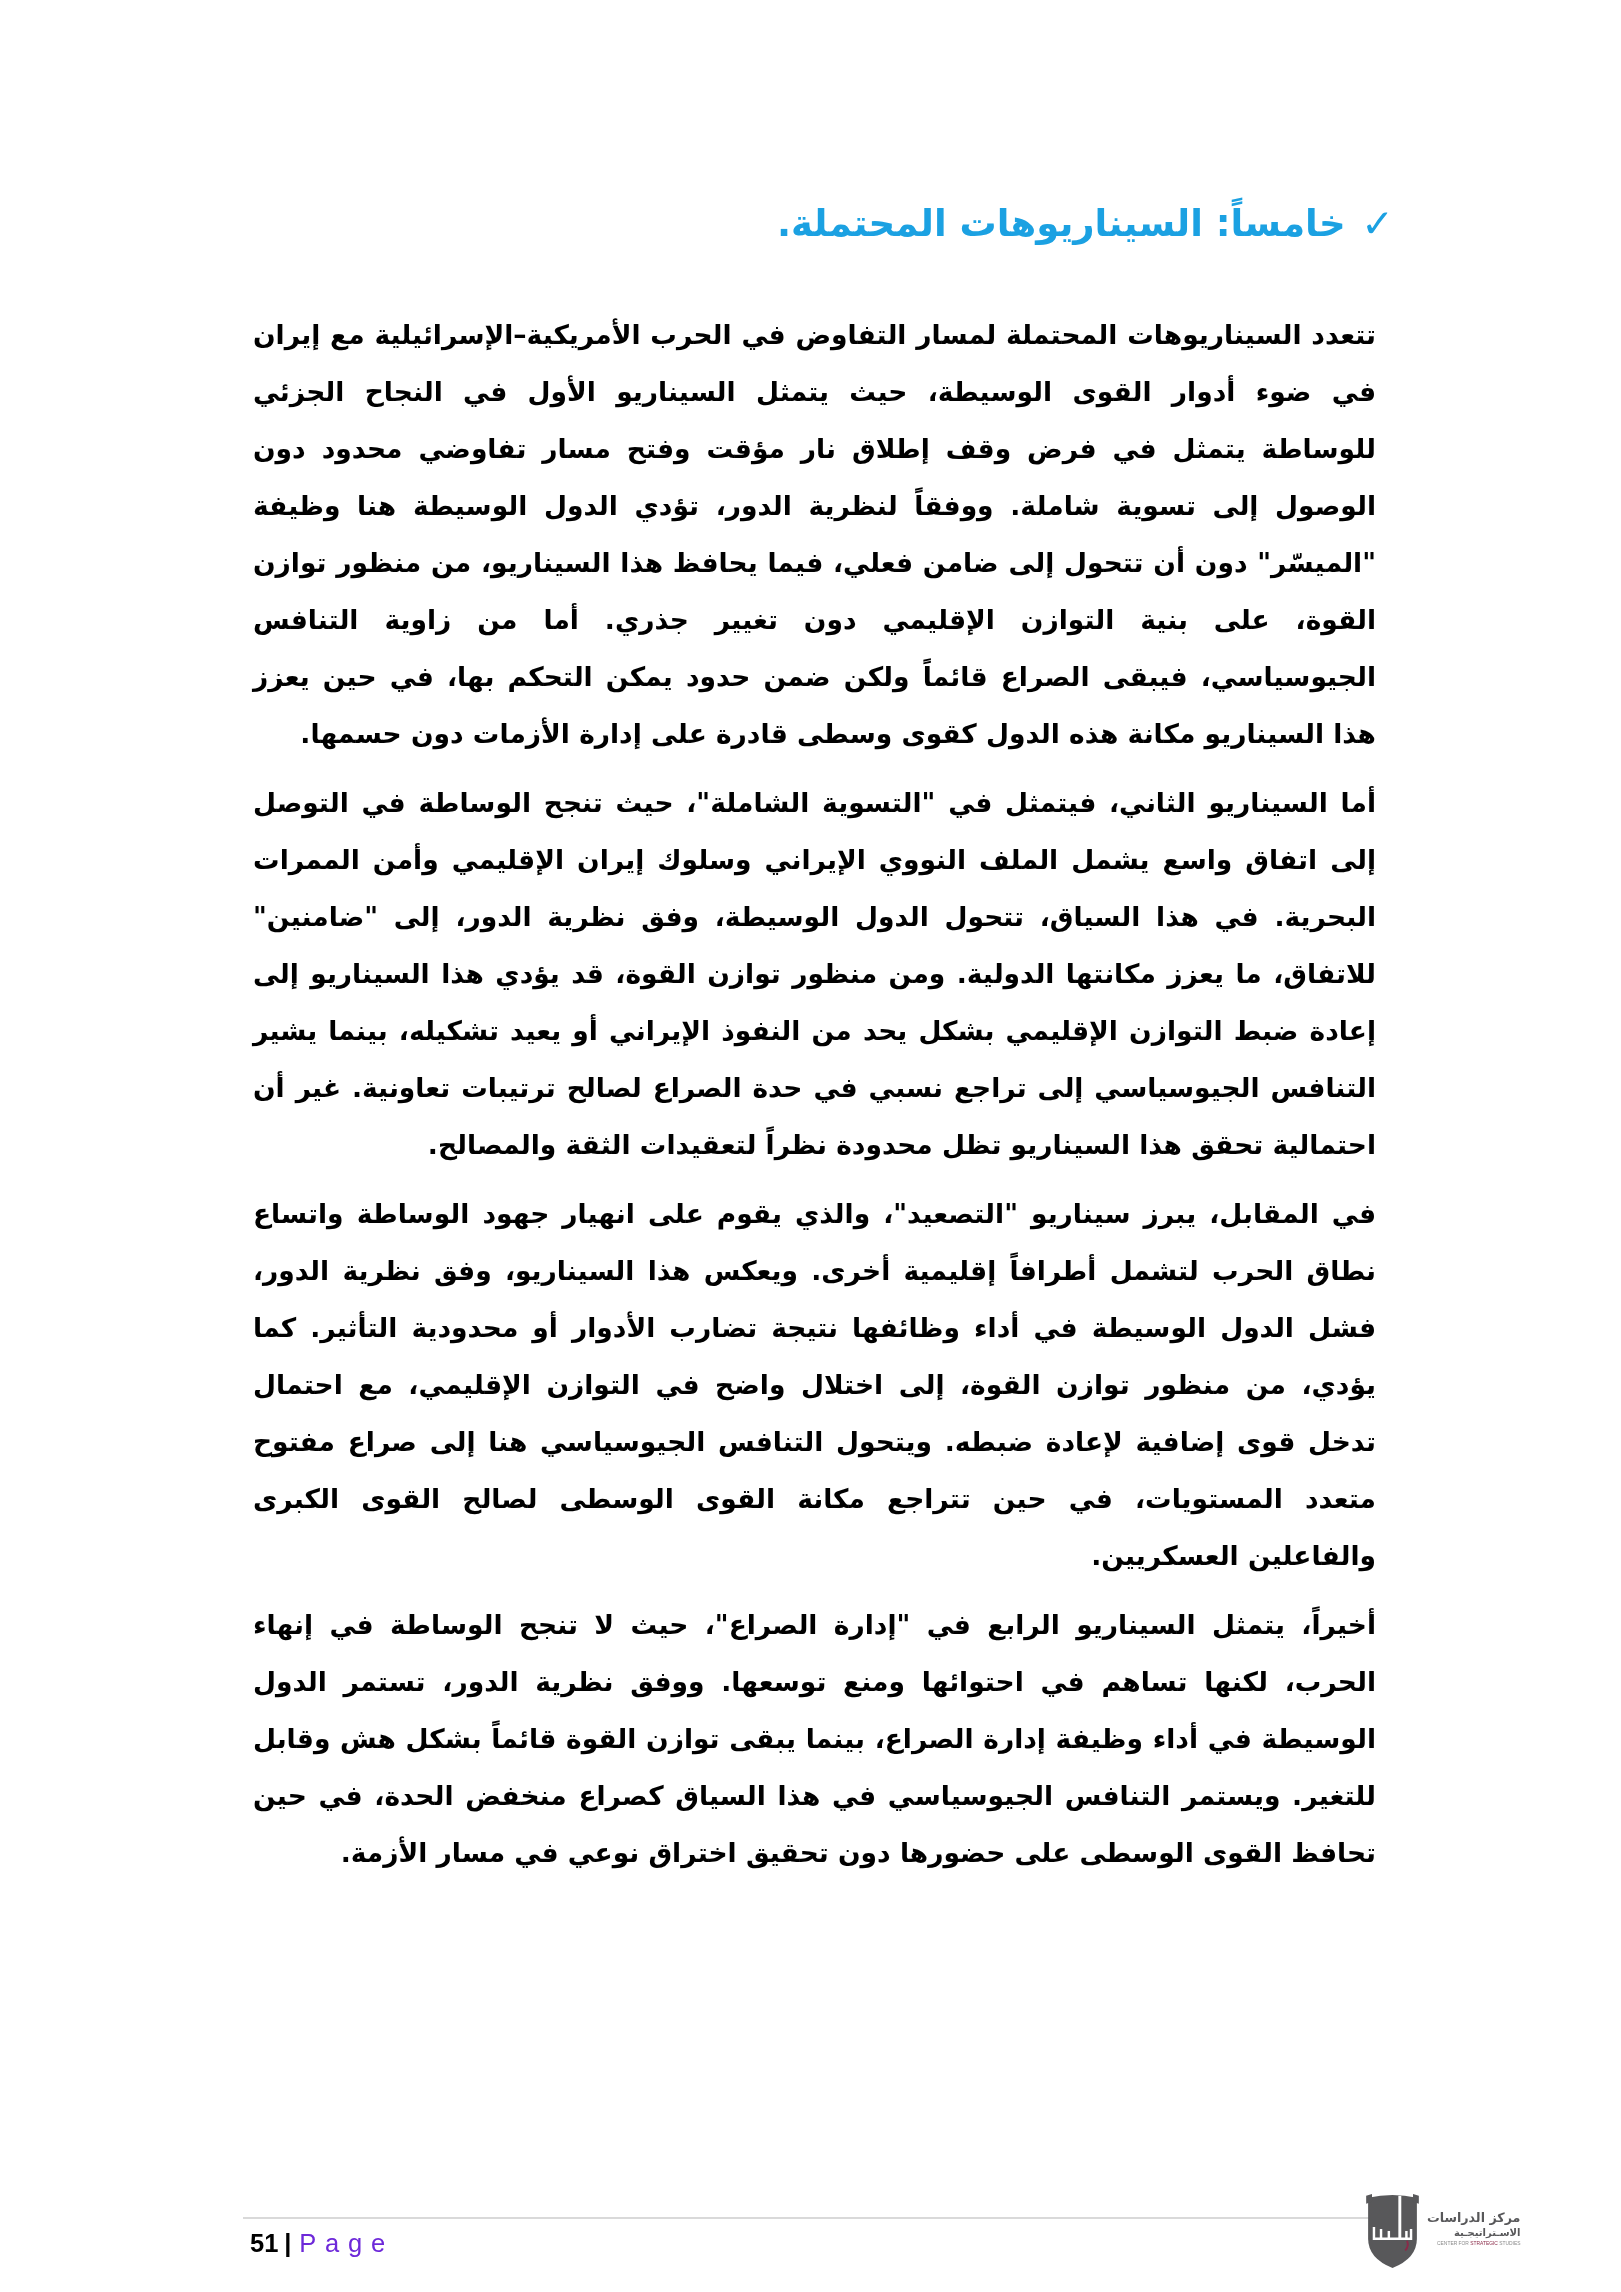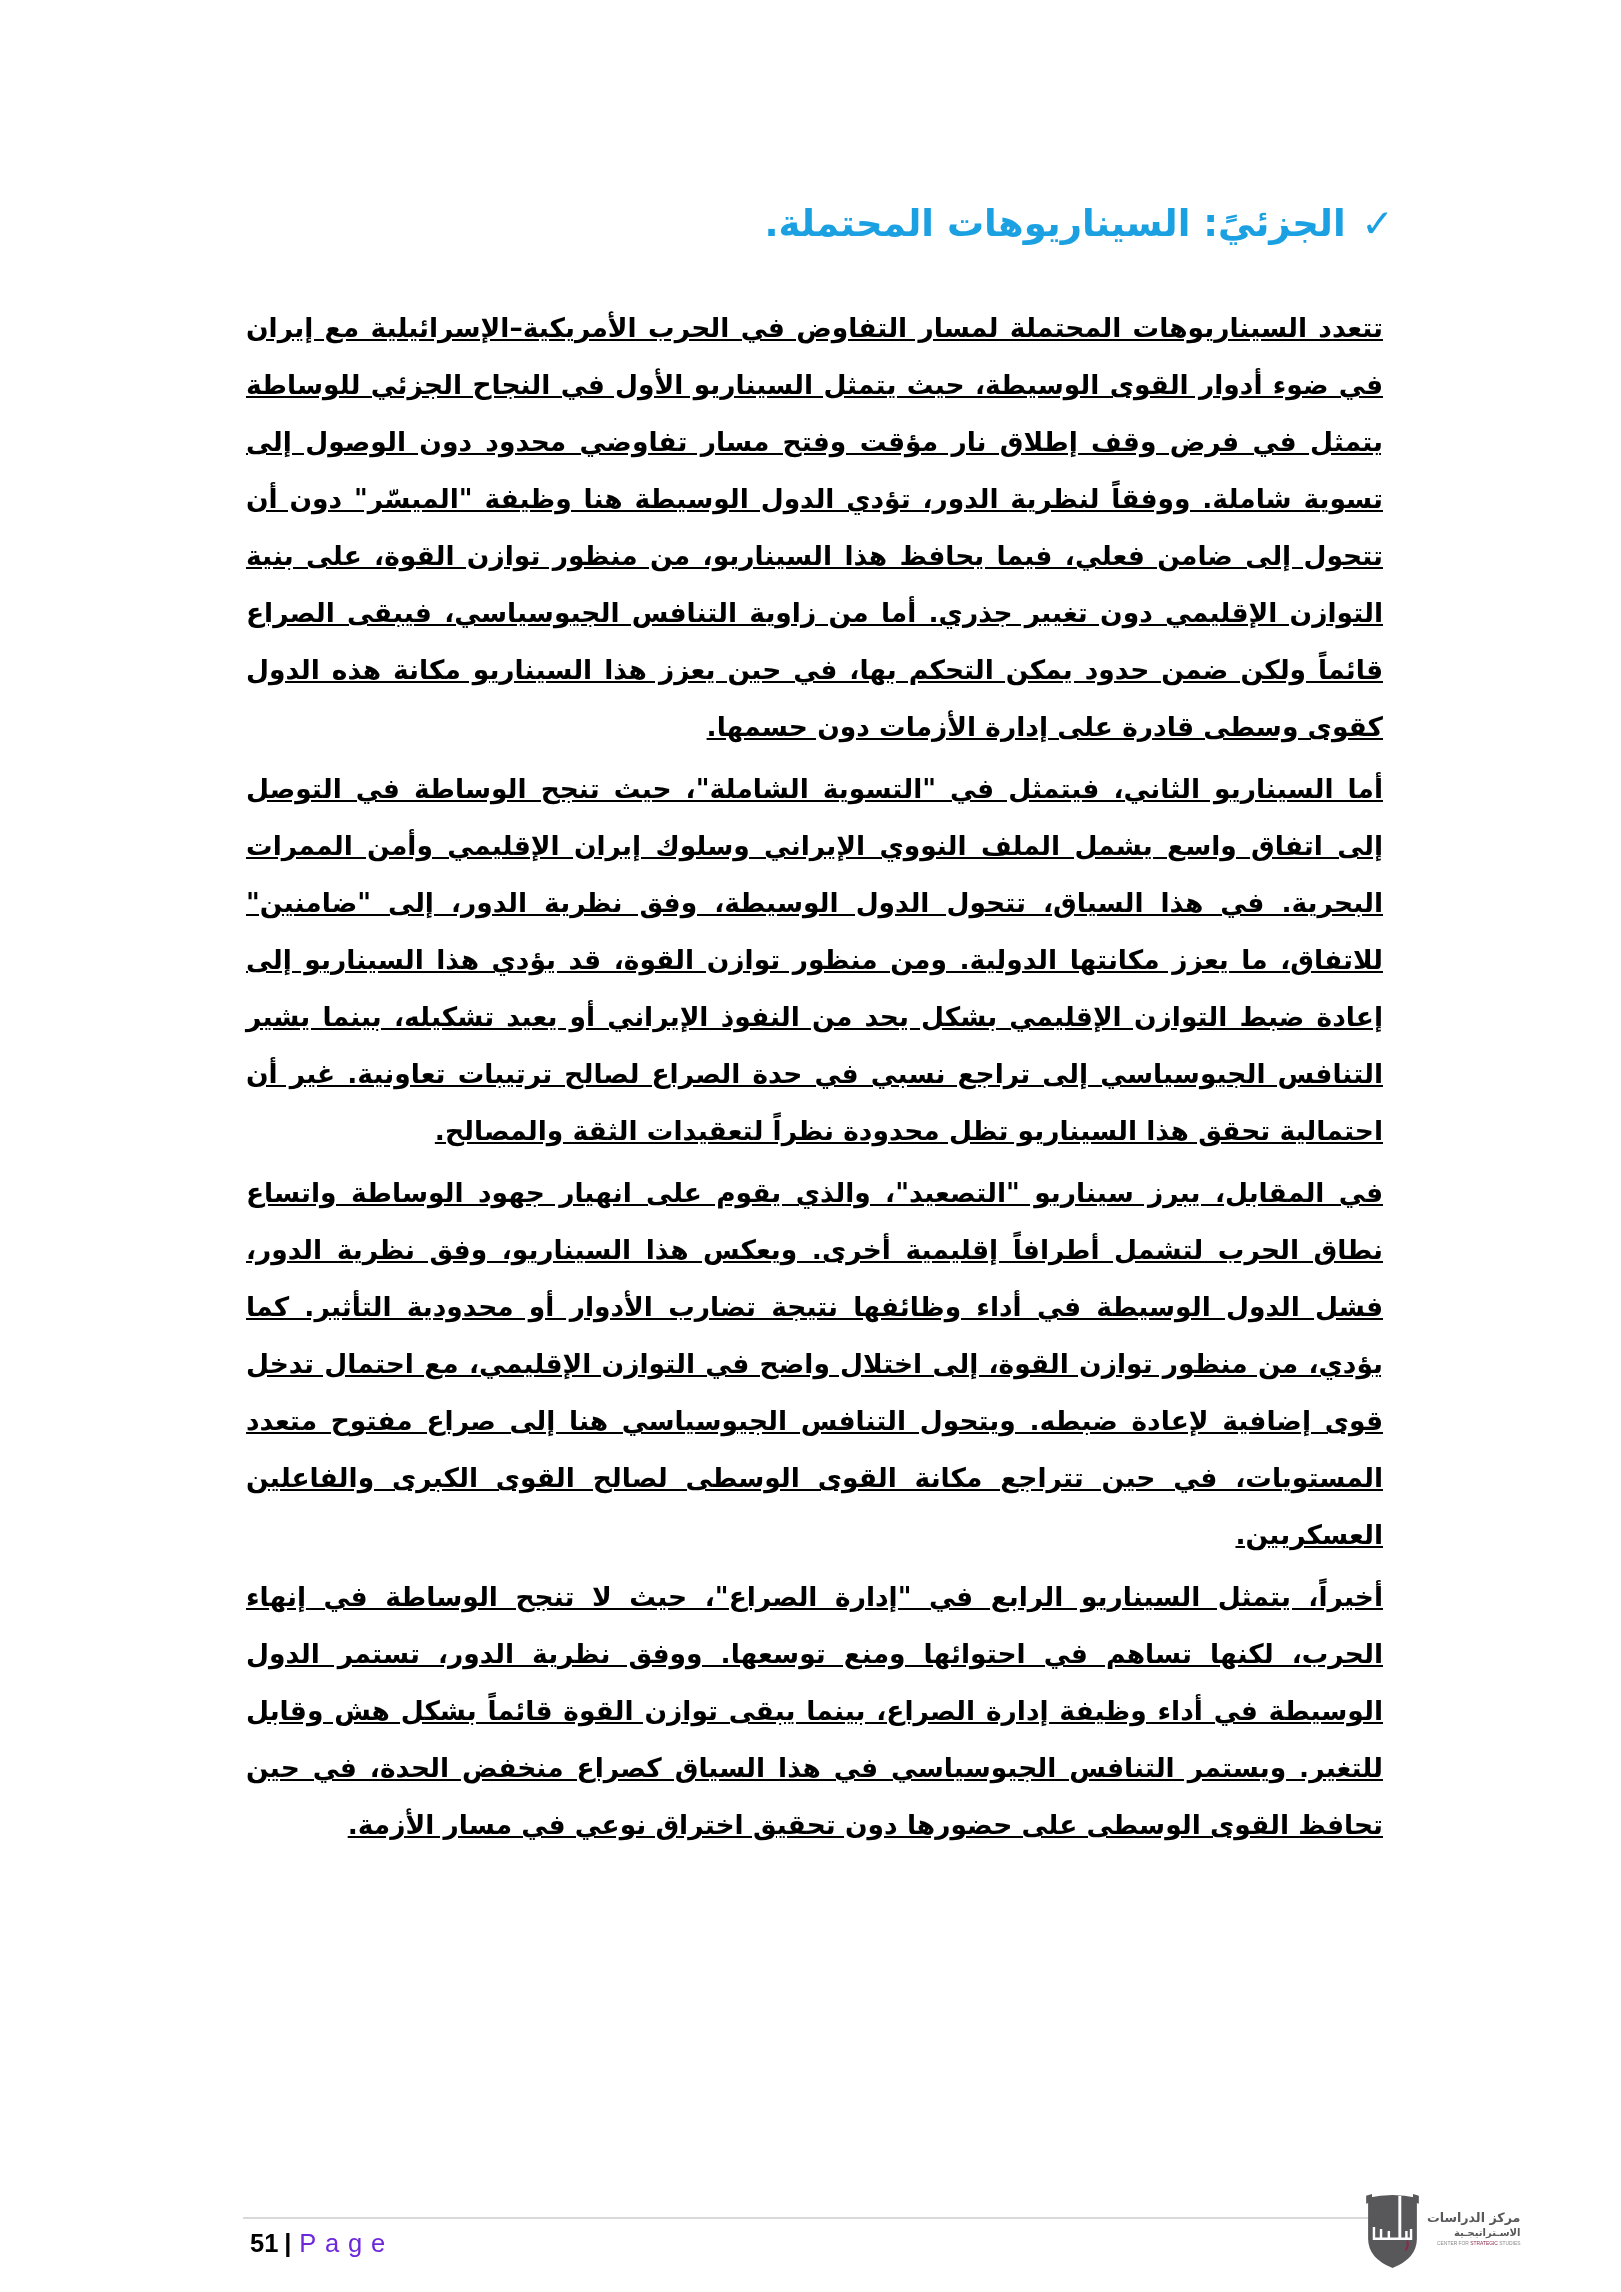--- a/index.html
+++ b/index.html
@@ -47,23 +47,22 @@
       direction: rtl;
       text-align: justify;
       text-align-last: right;
       color: #000000;
       font-family: "DejaVu Sans", sans-serif;
       font-weight: bold;
       font-size: 26.5px;
       line-height: 57px;
     }
     .body-text p {
-      margin: 5px;
+      margin: 12px;
       padding: 0;
-      text-decoration: underline;
     }
     .footer-rule {
       position: absolute;
       left: 243px;
       top: 2217px;
       width: 1135px;
       height: 2px;
       background: #d9d9d9;
     }
     .page-number {
@@ -136,21 +135,21 @@
       color: #8b2a48;
     }
   </style>
 </head>
 <body>
 
 <div class="page">
 
   <div class="heading">
     <span class="check">✓</span>
-    <span>الجزئيً: السيناريوهات المحتملة.</span>
+    <span>خامساً: السيناريوهات المحتملة.</span>
   </div>
 
   <div class="body-text">
     <p>تتعدد السيناريوهات المحتملة لمسار التفاوض في الحرب الأمريكية–الإسرائيلية مع إيران في ضوء أدوار القوى الوسيطة، حيث يتمثل السيناريو الأول في النجاح الجزئي للوساطة يتمثل في فرض وقف إطلاق نار مؤقت وفتح مسار تفاوضي محدود دون الوصول إلى تسوية شاملة. ووفقاً لنظرية الدور، تؤدي الدول الوسيطة هنا وظيفة "الميسّر" دون أن تتحول إلى ضامن فعلي، فيما يحافظ هذا السيناريو، من منظور توازن القوة، على بنية التوازن الإقليمي دون تغيير جذري. أما من زاوية التنافس الجيوسياسي، فيبقى الصراع قائماً ولكن ضمن حدود يمكن التحكم بها، في حين يعزز هذا السيناريو مكانة هذه الدول كقوى وسطى قادرة على إدارة الأزمات دون حسمها.</p>
     <p>أما السيناريو الثاني، فيتمثل في "التسوية الشاملة"، حيث تنجح الوساطة في التوصل إلى اتفاق واسع يشمل الملف النووي الإيراني وسلوك إيران الإقليمي وأمن الممرات البحرية. في هذا السياق، تتحول الدول الوسيطة، وفق نظرية الدور، إلى "ضامنين" للاتفاق، ما يعزز مكانتها الدولية. ومن منظور توازن القوة، قد يؤدي هذا السيناريو إلى إعادة ضبط التوازن الإقليمي بشكل يحد من النفوذ الإيراني أو يعيد تشكيله، بينما يشير التنافس الجيوسياسي إلى تراجع نسبي في حدة الصراع لصالح ترتيبات تعاونية. غير أن احتمالية تحقق هذا السيناريو تظل محدودة نظراً لتعقيدات الثقة والمصالح.</p>
     <p>في المقابل، يبرز سيناريو "التصعيد"، والذي يقوم على انهيار جهود الوساطة واتساع نطاق الحرب لتشمل أطرافاً إقليمية أخرى. ويعكس هذا السيناريو، وفق نظرية الدور، فشل الدول الوسيطة في أداء وظائفها نتيجة تضارب الأدوار أو محدودية التأثير. كما يؤدي، من منظور توازن القوة، إلى اختلال واضح في التوازن الإقليمي، مع احتمال تدخل قوى إضافية لإعادة ضبطه. ويتحول التنافس الجيوسياسي هنا إلى صراع مفتوح متعدد المستويات، في حين تتراجع مكانة القوى الوسطى لصالح القوى الكبرى والفاعلين العسكريين.</p>
     <p>أخيراً، يتمثل السيناريو الرابع في "إدارة الصراع"، حيث لا تنجح الوساطة في إنهاء الحرب، لكنها تساهم في احتوائها ومنع توسعها. ووفق نظرية الدور، تستمر الدول الوسيطة في أداء وظيفة إدارة الصراع، بينما يبقى توازن القوة قائماً بشكل هش وقابل للتغير. ويستمر التنافس الجيوسياسي في هذا السياق كصراع منخفض الحدة، في حين تحافظ القوى الوسطى على حضورها دون تحقيق اختراق نوعي في مسار الأزمة.</p>
   </div>
 
   <div class="footer-rule"></div>

